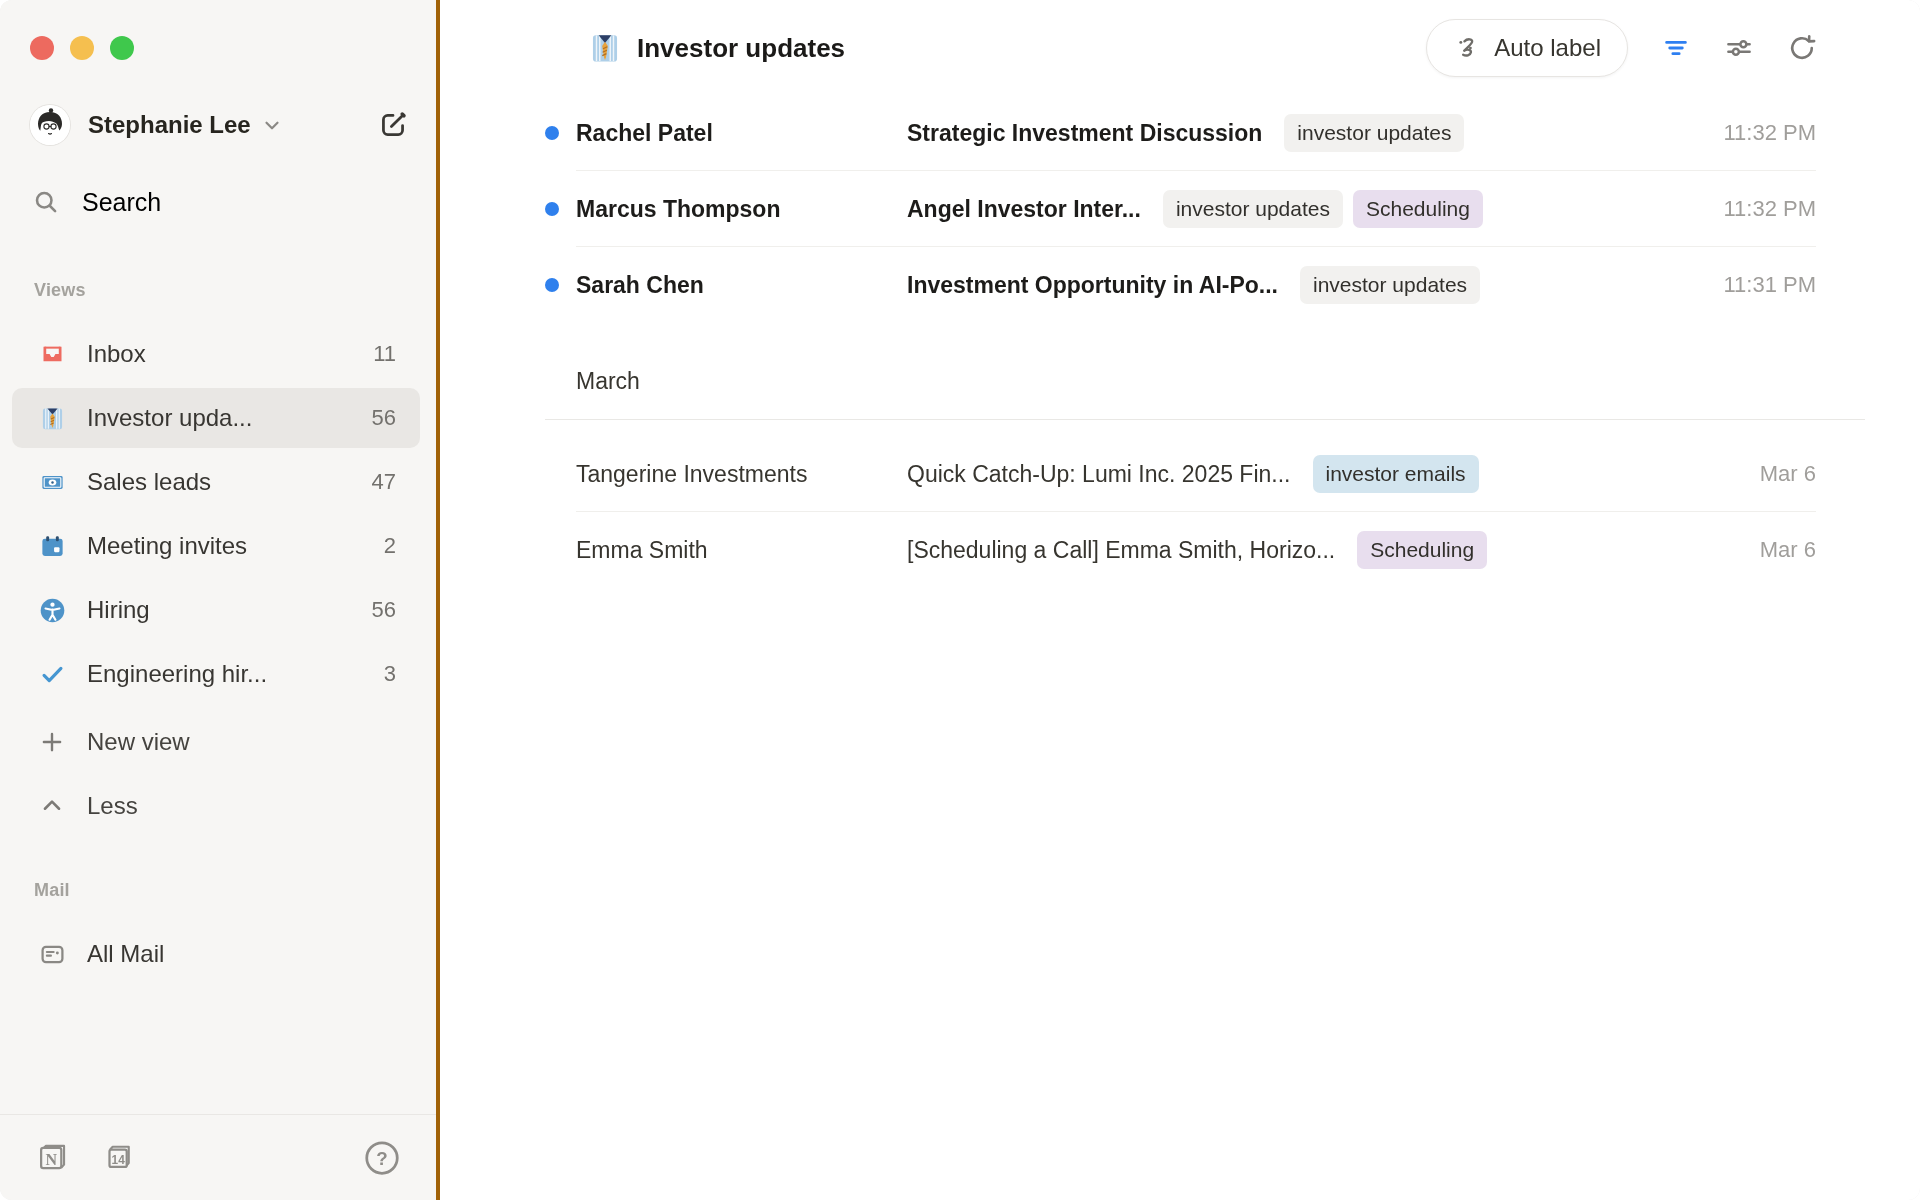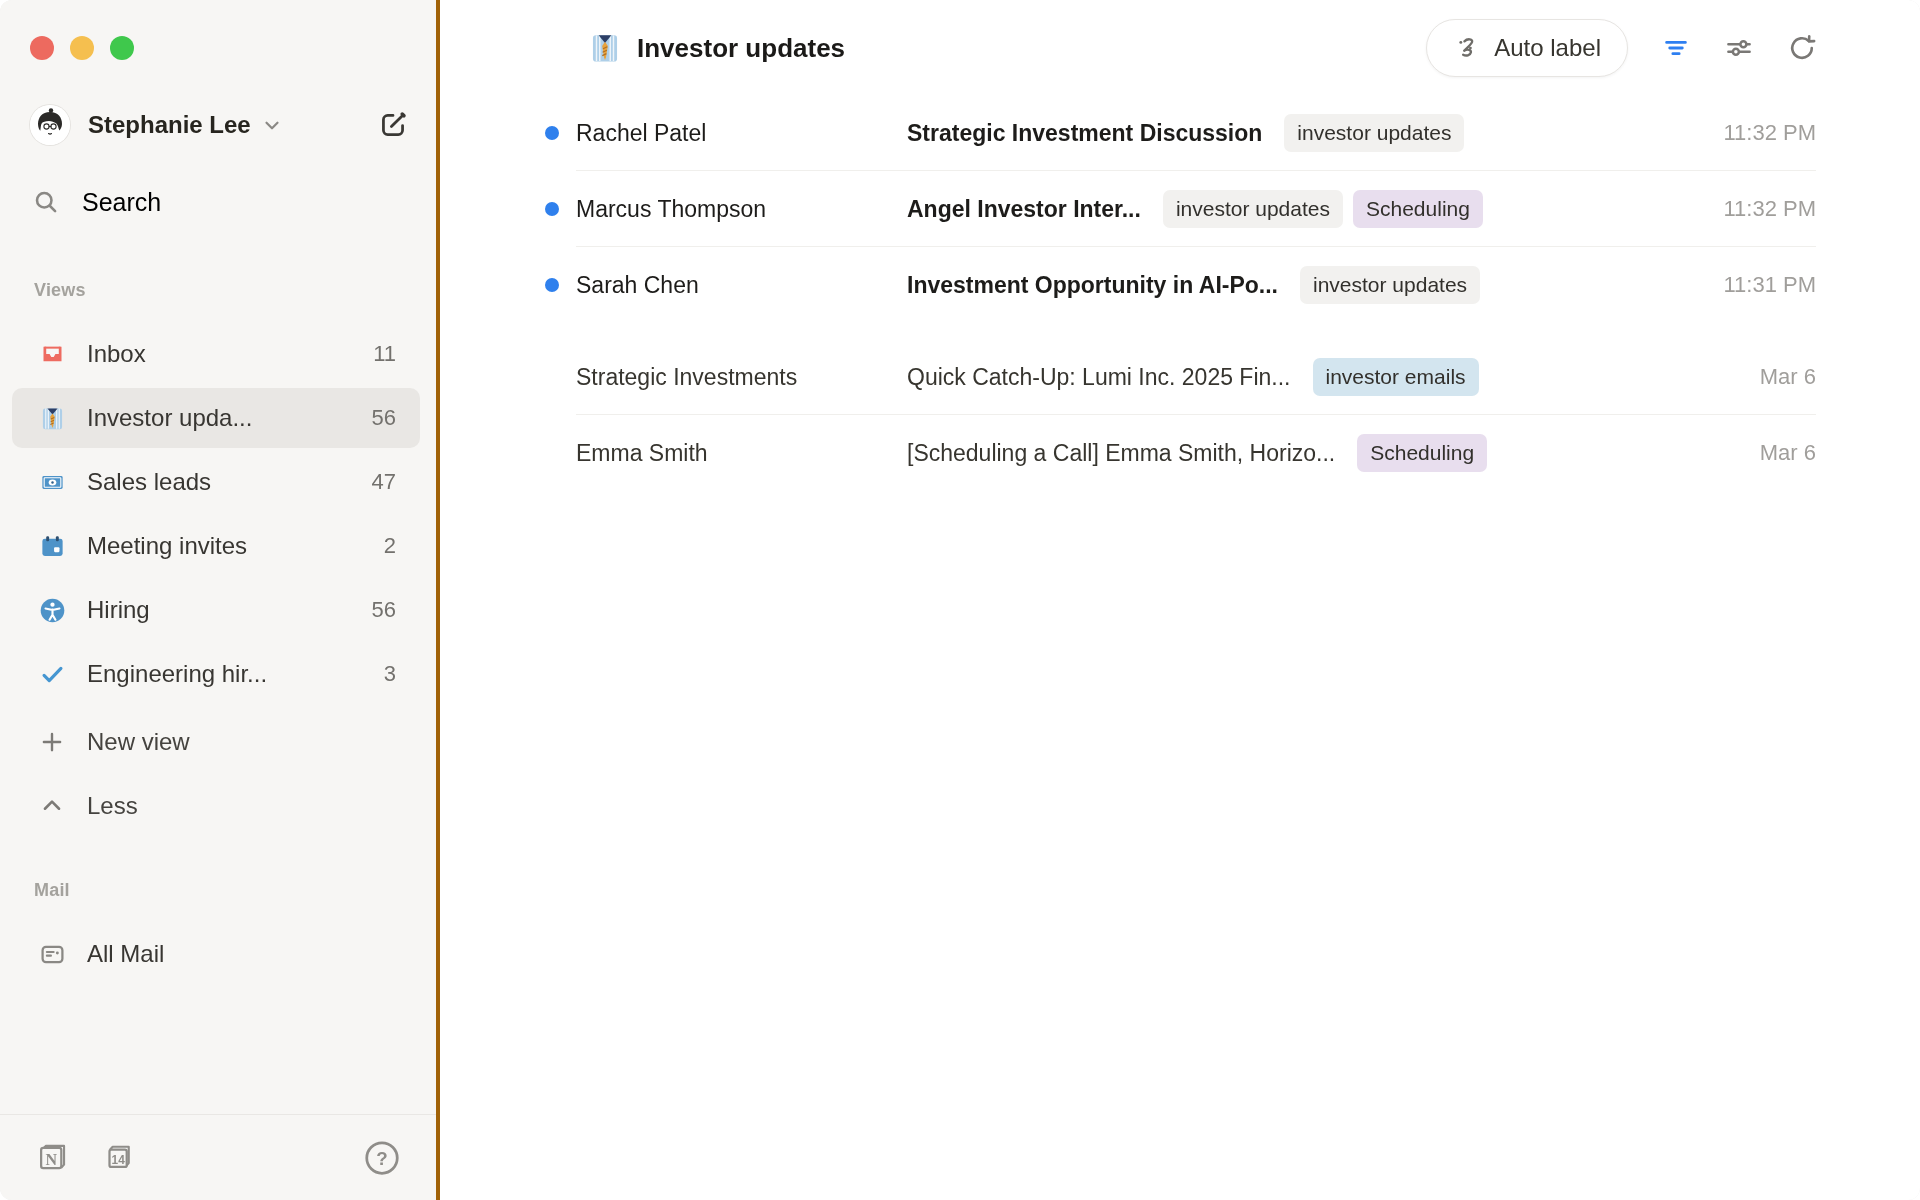--- a/index.html
+++ b/index.html
@@ -56,21 +56,21 @@
   .hicon { display:flex; cursor:pointer; }
   .filter-ic { color:#2e7ff1; } .sliders-ic { color:#7a7875; } .refresh-ic { color:#7a7875; }
 
   .list { position:absolute; top:95px; left:105px; right:104px; }
   .email-row { position:relative; height:76px; display:flex; align-items:center; cursor:pointer; }
   .email-row.divided::after { content:''; position:absolute; left:31px; right:0; bottom:0; height:1px; background:#f0efec; }
   .dotcol { width:31px; flex:0 0 31px; display:flex; align-items:center; }
   .unread-dot { width:14px; height:14px; border-radius:50%; background:#2f80ed; }
   .sender { width:331px; flex:0 0 331px; font-size:23px; color:#37352f; white-space:nowrap; overflow:hidden; }
   .subject { font-size:23px; color:#37352f; white-space:nowrap; margin-right:22px; }
-  .row-unread .sender { font-weight:400; color:#1d1c1a; }
+  .row-unread .sender { font-weight:700; color:#1d1c1a; }
   .row-unread .subject { font-weight:700; color:#1d1c1a; }
   .tags { display:flex; gap:10px; align-items:center; }
   .tag { height:38px; padding:0 13px; border-radius:7px; font-size:21px; font-weight:500; color:#32302c; display:flex; align-items:center; white-space:nowrap; }
   .tag[data-color="gray"]   { background:#f2f1ef; }
   .tag[data-color="purple"] { background:#e8deee; }
   .tag[data-color="blue"]   { background:#d3e5ef; }
   .time { margin-left:auto; font-size:22px; color:#a09e9b; white-space:nowrap; }
 
   .group-header { position:relative; height:97px; display:flex; align-items:center; padding-top:20px; }
   .group-header .glbl { margin-left:31px; font-size:23px; font-weight:500; color:#37352f; }
@@ -339,25 +339,28 @@
             <span class="unread-dot"></span>
           </span>
         <span class="sender">Sarah Chen</span>
         <span class="subject">Investment Opportunity in AI-Po...</span>
         <span class="tags">
           <span class="tag" data-color="gray">investor updates</span>
         </span>
         <span class="time">11:31 PM</span>
       </div>
 
+      <div class="group-header">
+        <span class="glbl">March</span>
+      </div>
 
       <div class="group2">
         <div class="email-row divided">
           <span class="dotcol"></span>
-          <span class="sender">Strategic Investments</span>
+          <span class="sender">Tangerine Investments</span>
           <span class="subject">Quick Catch-Up: Lumi Inc. 2025 Fin...</span>
           <span class="tags">
             <span class="tag" data-color="blue">investor emails</span>
           </span>
           <span class="time">Mar 6</span>
         </div>
 
         <div class="email-row">
           <span class="dotcol"></span>
           <span class="sender">Emma Smith</span>

